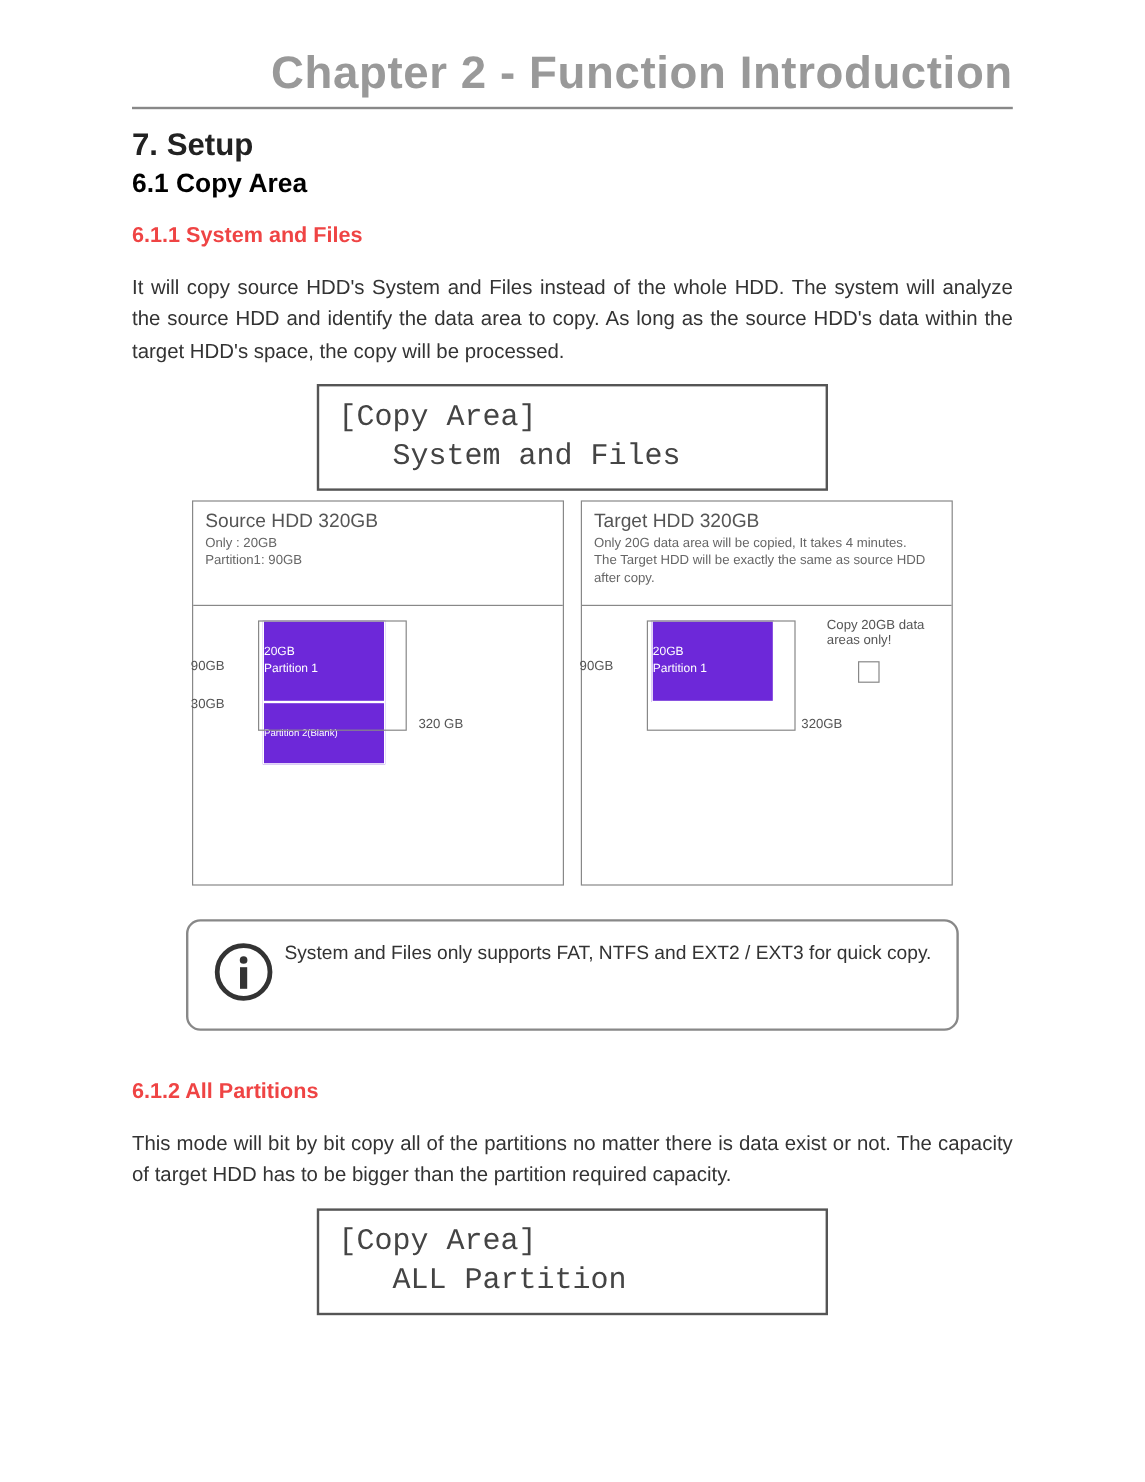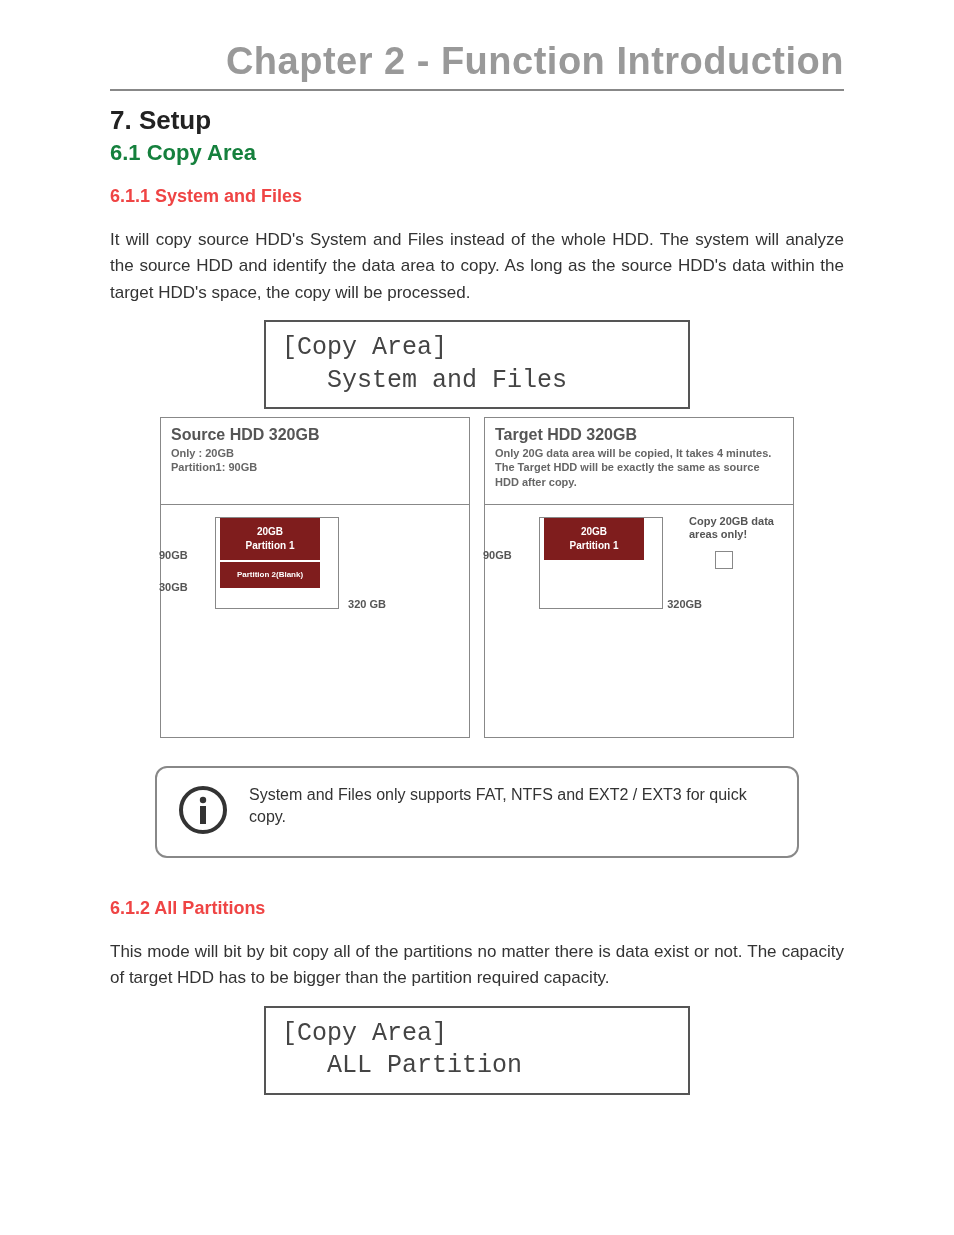--- a/index.html
+++ b/index.html
@@ -19,21 +19,21 @@
     font-size: 38px;
     font-weight: bold;
     color: #999;
     text-align: right;
     border-bottom: 2px solid #888;
     padding-bottom: 6px;
     margin-bottom: 14px;
     letter-spacing: 0.5px;
   }
   .h1 { font-size: 26px; font-weight: bold; margin: 4px 0; color: #222; }
-  .h2 { font-size: 22px; font-weight: bold; margin: 2px 0 6px 0; color: #15803d; }
+  .h2 { font-size: 22px; font-weight: bold; margin: 2px 0 6px 0; color: #000000; }
   .h3 { font-size: 18px; font-weight: bold; margin: 20px 0; color: #ef4444; }
   .body-text {
     font-size: 17px;
     line-height: 1.55;
     color: #333;
     margin: 4px 0 14px 0;
     text-align: justify;
   }
   .lcd-box {
     border: 2px solid #555;
@@ -45,21 +45,20 @@
     line-height: 1.3;
     color: #444;
     font-weight: 500;
   }
   .lcd-line2 { text-indent: 3ch; }
   .diagram-row {
     display: flex;
     justify-content: center;
     gap: 14px;
     margin: 8px 0;
-    font-weight: bold;
   }
   .diagram-card {
     border: 1px solid #888;
     width: 310px;
     box-sizing: border-box;
     font-family: Arial, sans-serif;
     color: #555;
   }
   .diagram-header {
     border-bottom: 1px solid #888;
@@ -80,25 +79,24 @@
   }
   .label-left {
     position: absolute;
     left: -42px;
     font-size: 11px;
     color: #555;
   }
   .label-left.l1 { top: 32px; }
   .label-left.l2 { top: 64px; }
   .part {
-    background: #7f1d1d;
+    background: #6d28d9;
     color: #fff;
     font-size: 10px;
-    text-align: center;
-    padding: 7px 0;
+    padding: 19px 0;
     border: 1px solid #fff;
     width: 100px;
     margin: 0 0 0 18px;
   }
   .part.p1 { height: 28px; line-height: 14px; }
   .part.p1 .pname { display:block; font-size:10px; }
   .part.p2 { height: 12px; line-height: 12px; font-size: 8px; }
   .disk-outline {
     position: absolute;
     border: 1px solid #888;
@@ -128,21 +126,21 @@
     position: absolute;
   }
   .info-box {
     display: flex;
     align-items: flex-start;
     border: 2px solid #888;
     border-radius: 12px;
     margin: 28px auto 40px auto;
     padding: 16px 20px;
     width: 600px;
-    gap: 20px;
+    gap: 8px;
   }
   .info-icon {
     flex: 0 0 auto;
   }
   .info-icon-svg {
     width: 52px;
     height: 52px;
   }
   .info-text {
     font-size: 16px;

